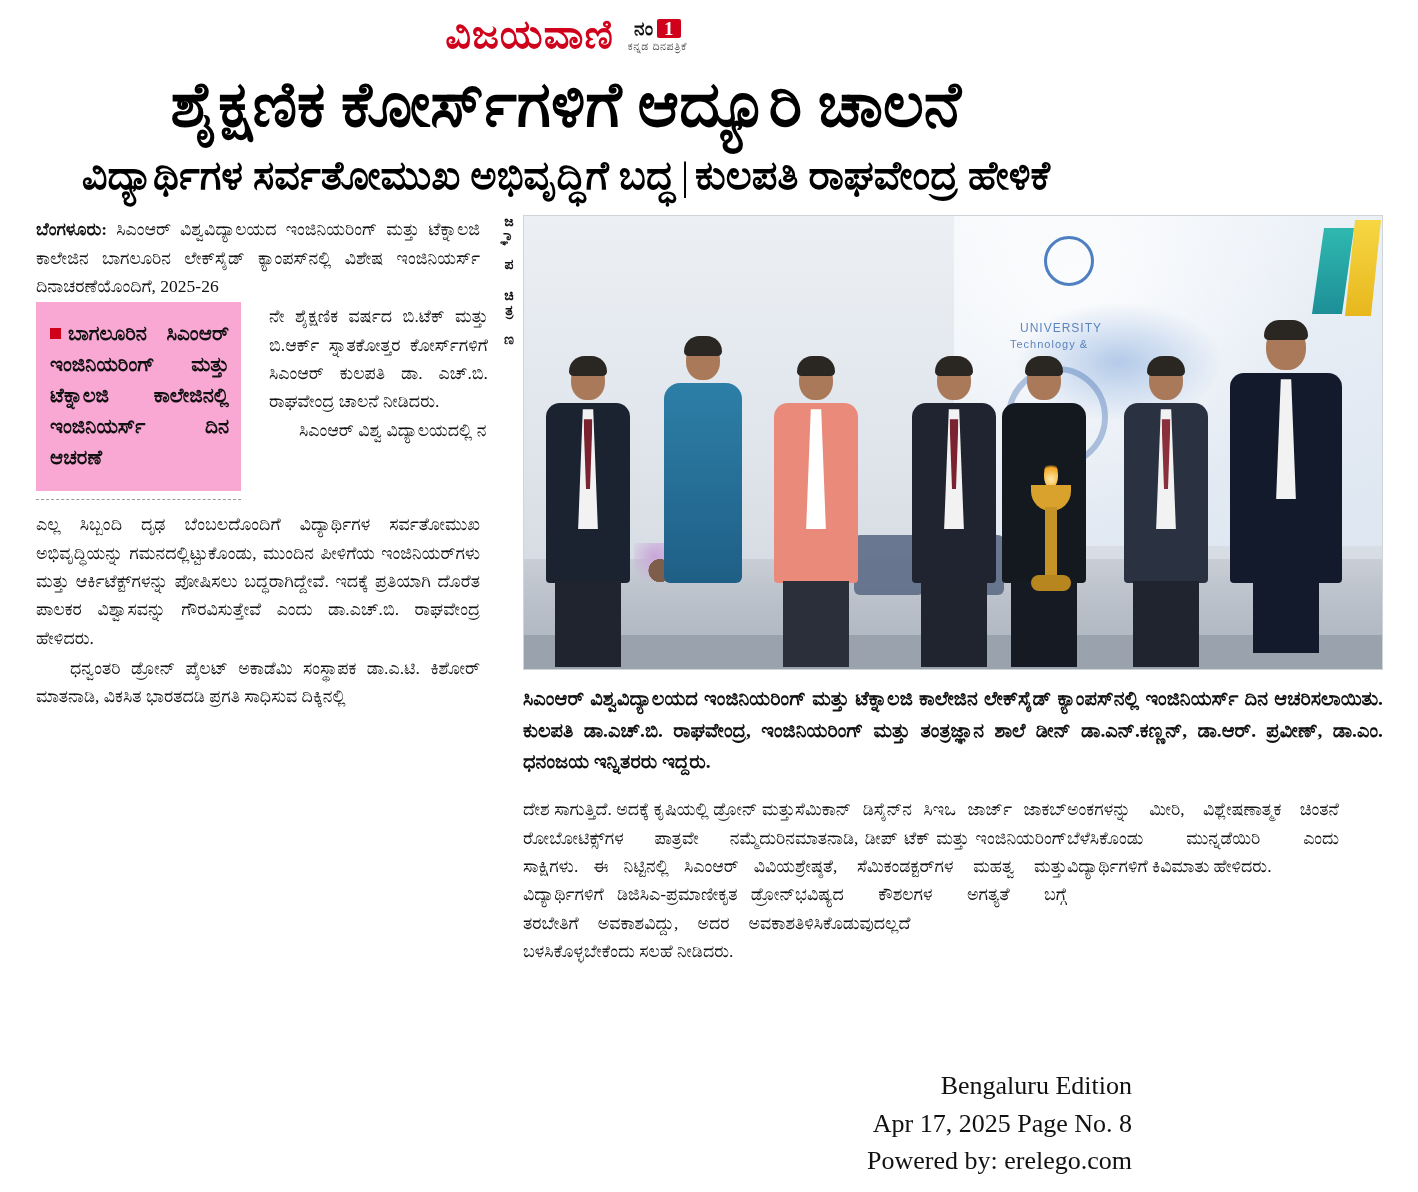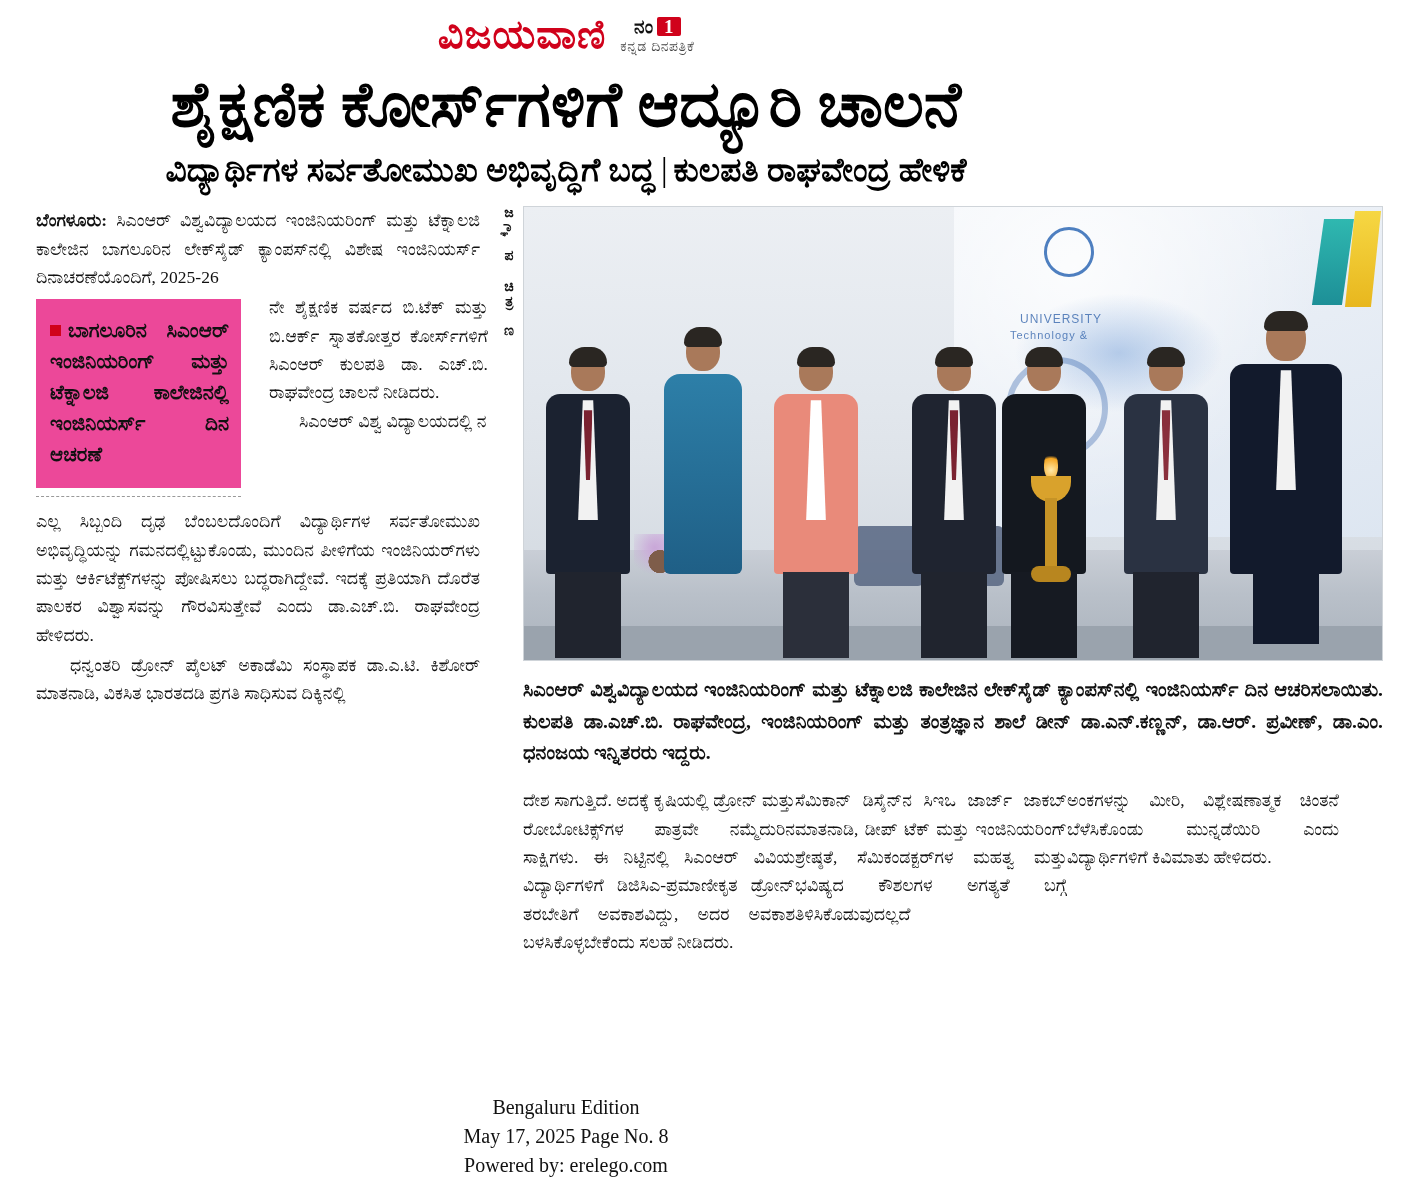--- a/index.html
+++ b/index.html
@@ -60,42 +60,42 @@
   .badge-one {
     background: #d0021b;
     color: #fff;
     font-family: "Liberation Serif", serif;
     font-weight: bold;
     font-size: 19px;
     padding: 0 7px;
     border-radius: 2px;
   }
   .badge-sub {
-    font-size: 14px;
+    font-size: 11px;
     color: #444;
     margin-top: 3px;
     letter-spacing: 0.5px;
   }
 
   
   .headline {
     text-align: center;
     font-family: "Liberation Serif", serif;
     font-weight: bold;
     font-size: 63px;
     line-height: 1.18;
     margin-top: 6px;
     color: #000;
     white-space: nowrap;
   }
   .subheadline {
     text-align: center;
     font-family: "Liberation Serif", serif;
     font-weight: bold;
-    font-size: 33px;
+    font-size: 40px;
     margin-top: 10px;
     color: #000;
     white-space: nowrap;
   }
   .subheadline .sep {
     padding: 0 6px;
     font-weight: normal;
   }
 
   
@@ -128,29 +128,28 @@
     width: 219px;
     font-size: 17.5px;
     line-height: 1.62;
     text-align: justify;
   }
   .split .sub p { margin: 0; }
   .split .sub p.ind { text-indent: 30px; }
 
   .highlight-box {
     width: 205px;
-    background: #ec4899;
+    background: #f9a8d4;
     padding: 16px 12px 18px 14px;
     box-sizing: border-box;
     font-family: "Liberation Serif", serif;
     font-weight: bold;
     font-size: 20px;
     line-height: 1.55;
     position: relative;
-    margin-top: 6px;
   }
   .highlight-box .bullet {
     display: inline-block;
     width: 11px;
     height: 11px;
     background: #d0021b;
     margin-right: 7px;
     vertical-align: 1px;
   }
   .hl-rule {
@@ -389,23 +388,23 @@
     line-height: 1.62;
     text-align: justify;
   }
   .lower-cols .lcol p { margin: 0; }
 
   
   .footer {
     position: absolute;
     left: 0; right: 0;
     bottom: 12px;
-    text-align: center;
-    font-family: "Liberation Serif", serif;
-    font-size: 20px;
+    text-align: right;
+    font-family: "Liberation Serif", serif;
+    font-size: 26px;
     line-height: 1.45;
     color: #111;
   }
 </style>
 </head>
 <body>
 
 <div class="page">
 
   <div class="masthead">
@@ -559,17 +558,17 @@
       </div>
       <div class="lcol">
         <p>ಅಂಕಗಳನ್ನು ಮೀರಿ, ವಿಶ್ಲೇಷಣಾತ್ಮಕ ಚಿಂತನೆ ಬೆಳೆಸಿಕೊಂಡು ಮುನ್ನಡೆಯಿರಿ ಎಂದು ವಿದ್ಯಾರ್ಥಿಗಳಿಗೆ ಕಿವಿಮಾತು ಹೇಳಿದರು.</p>
       </div>
     </div>
 
   </div>
 
   <div class="footer">
     <div>Bengaluru Edition</div>
-    <div>May 17, 2025 Page No. 8</div>
+    <div>Apr 17, 2025 Page No. 8</div>
     <div>Powered by: erelego.com</div>
   </div>
 
 </div>
 
 </body></html>

